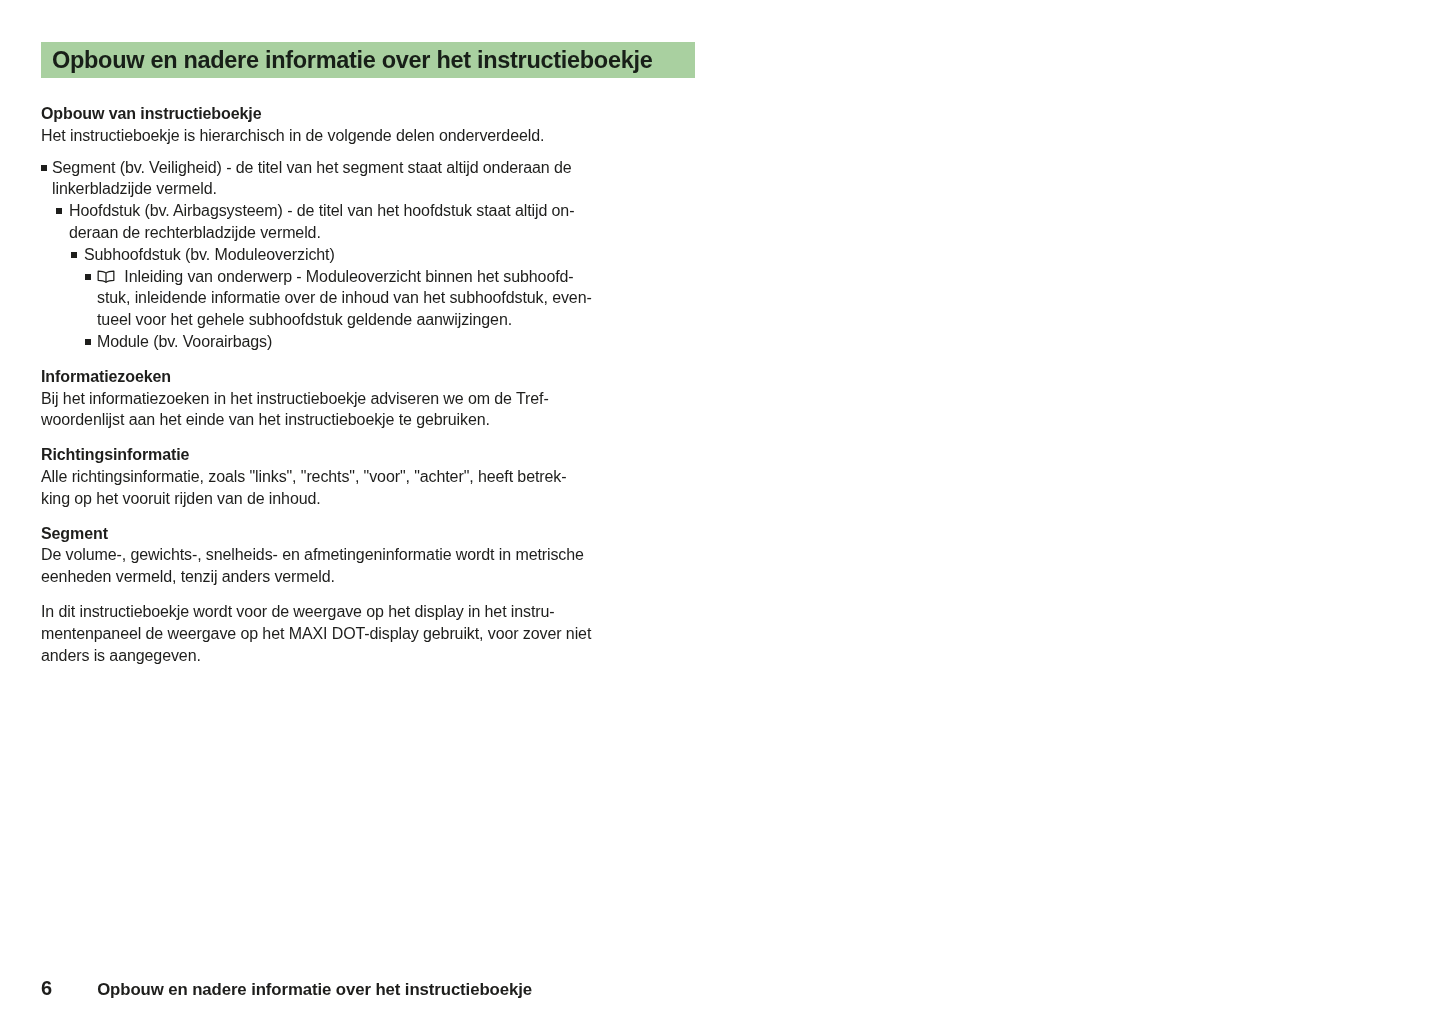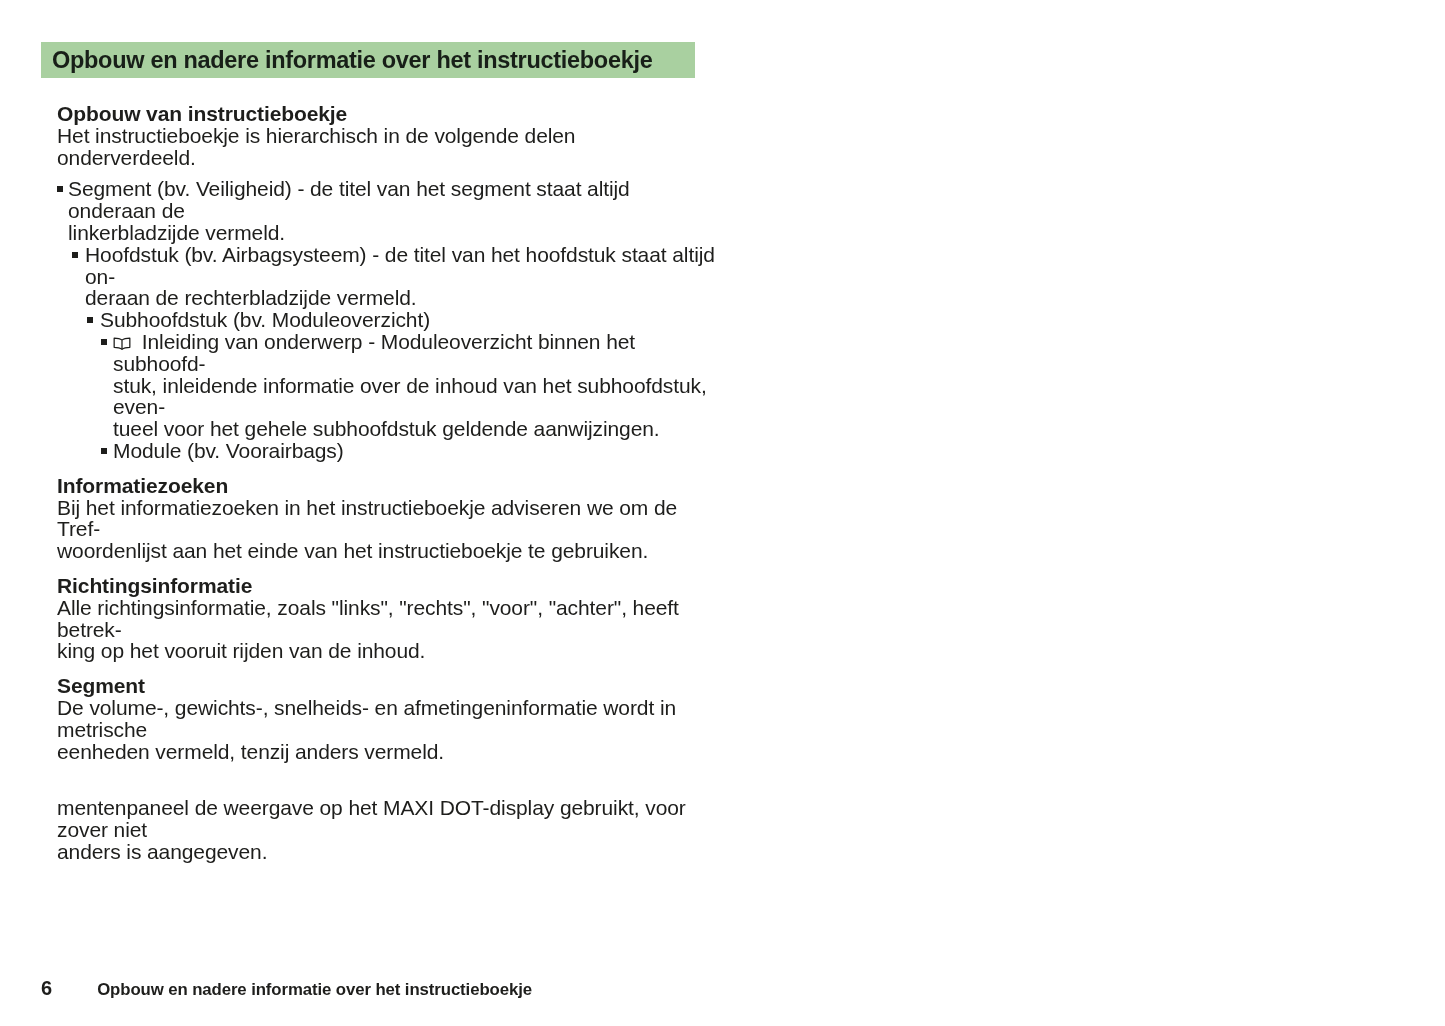--- a/index.html
+++ b/index.html
@@ -27,24 +27,23 @@
     font-weight: bold;
     letter-spacing: -0.3px;
     color: #181f18;
     white-space: nowrap;
   }
 
   .content {
     position: absolute;
     left: 41px; top: 96px;
     width: 662px;
-    font-size: 21px;
+    font-size: 16px;
     line-height: 21.8px;
     letter-spacing: -0.1px;
-    margin-left: 16px;
   }
   .section { margin-top: 13px; }
   .section:first-child { margin-top: 7px; }
   .h { font-weight: bold; }
   .b { font-weight: normal; }
 
   .list { margin-top: 10px; }
   .li { position: relative; }
   .li .bullet {
     position: absolute;
@@ -134,21 +133,21 @@
       <div class="h">Richtingsinformatie</div>
       <div><span>Alle richtingsinformatie, zoals "links", "rechts", "voor", "achter", heeft betrek-</span><br><span>king op het vooruit rijden van de inhoud.</span></div>
     </div>
 
     <div class="section">
       <div class="h">Segment</div>
       <div><span>De volume-, gewichts-, snelheids- en afmetingeninformatie wordt in metrische</span><br><span>eenheden vermeld, tenzij anders vermeld.</span></div>
     </div>
 
     <div class="section">
-      <div><br><span>mentenpaneel de weergave op het MAXI DOT-display gebruikt, voor zover niet</span><br><span>anders is aangegeven.</span></div>
+      <div><span>In dit instructieboekje wordt voor de weergave op het display in het instru-</span><br><span>mentenpaneel de weergave op het MAXI DOT-display gebruikt, voor zover niet</span><br><span>anders is aangegeven.</span></div>
     </div>
 
   </div>
 
   <div class="footer">
     <span class="page-num">6</span>
     <span class="chapter">Opbouw en nadere informatie over het instructieboekje</span>
   </div>
 
 </div>

